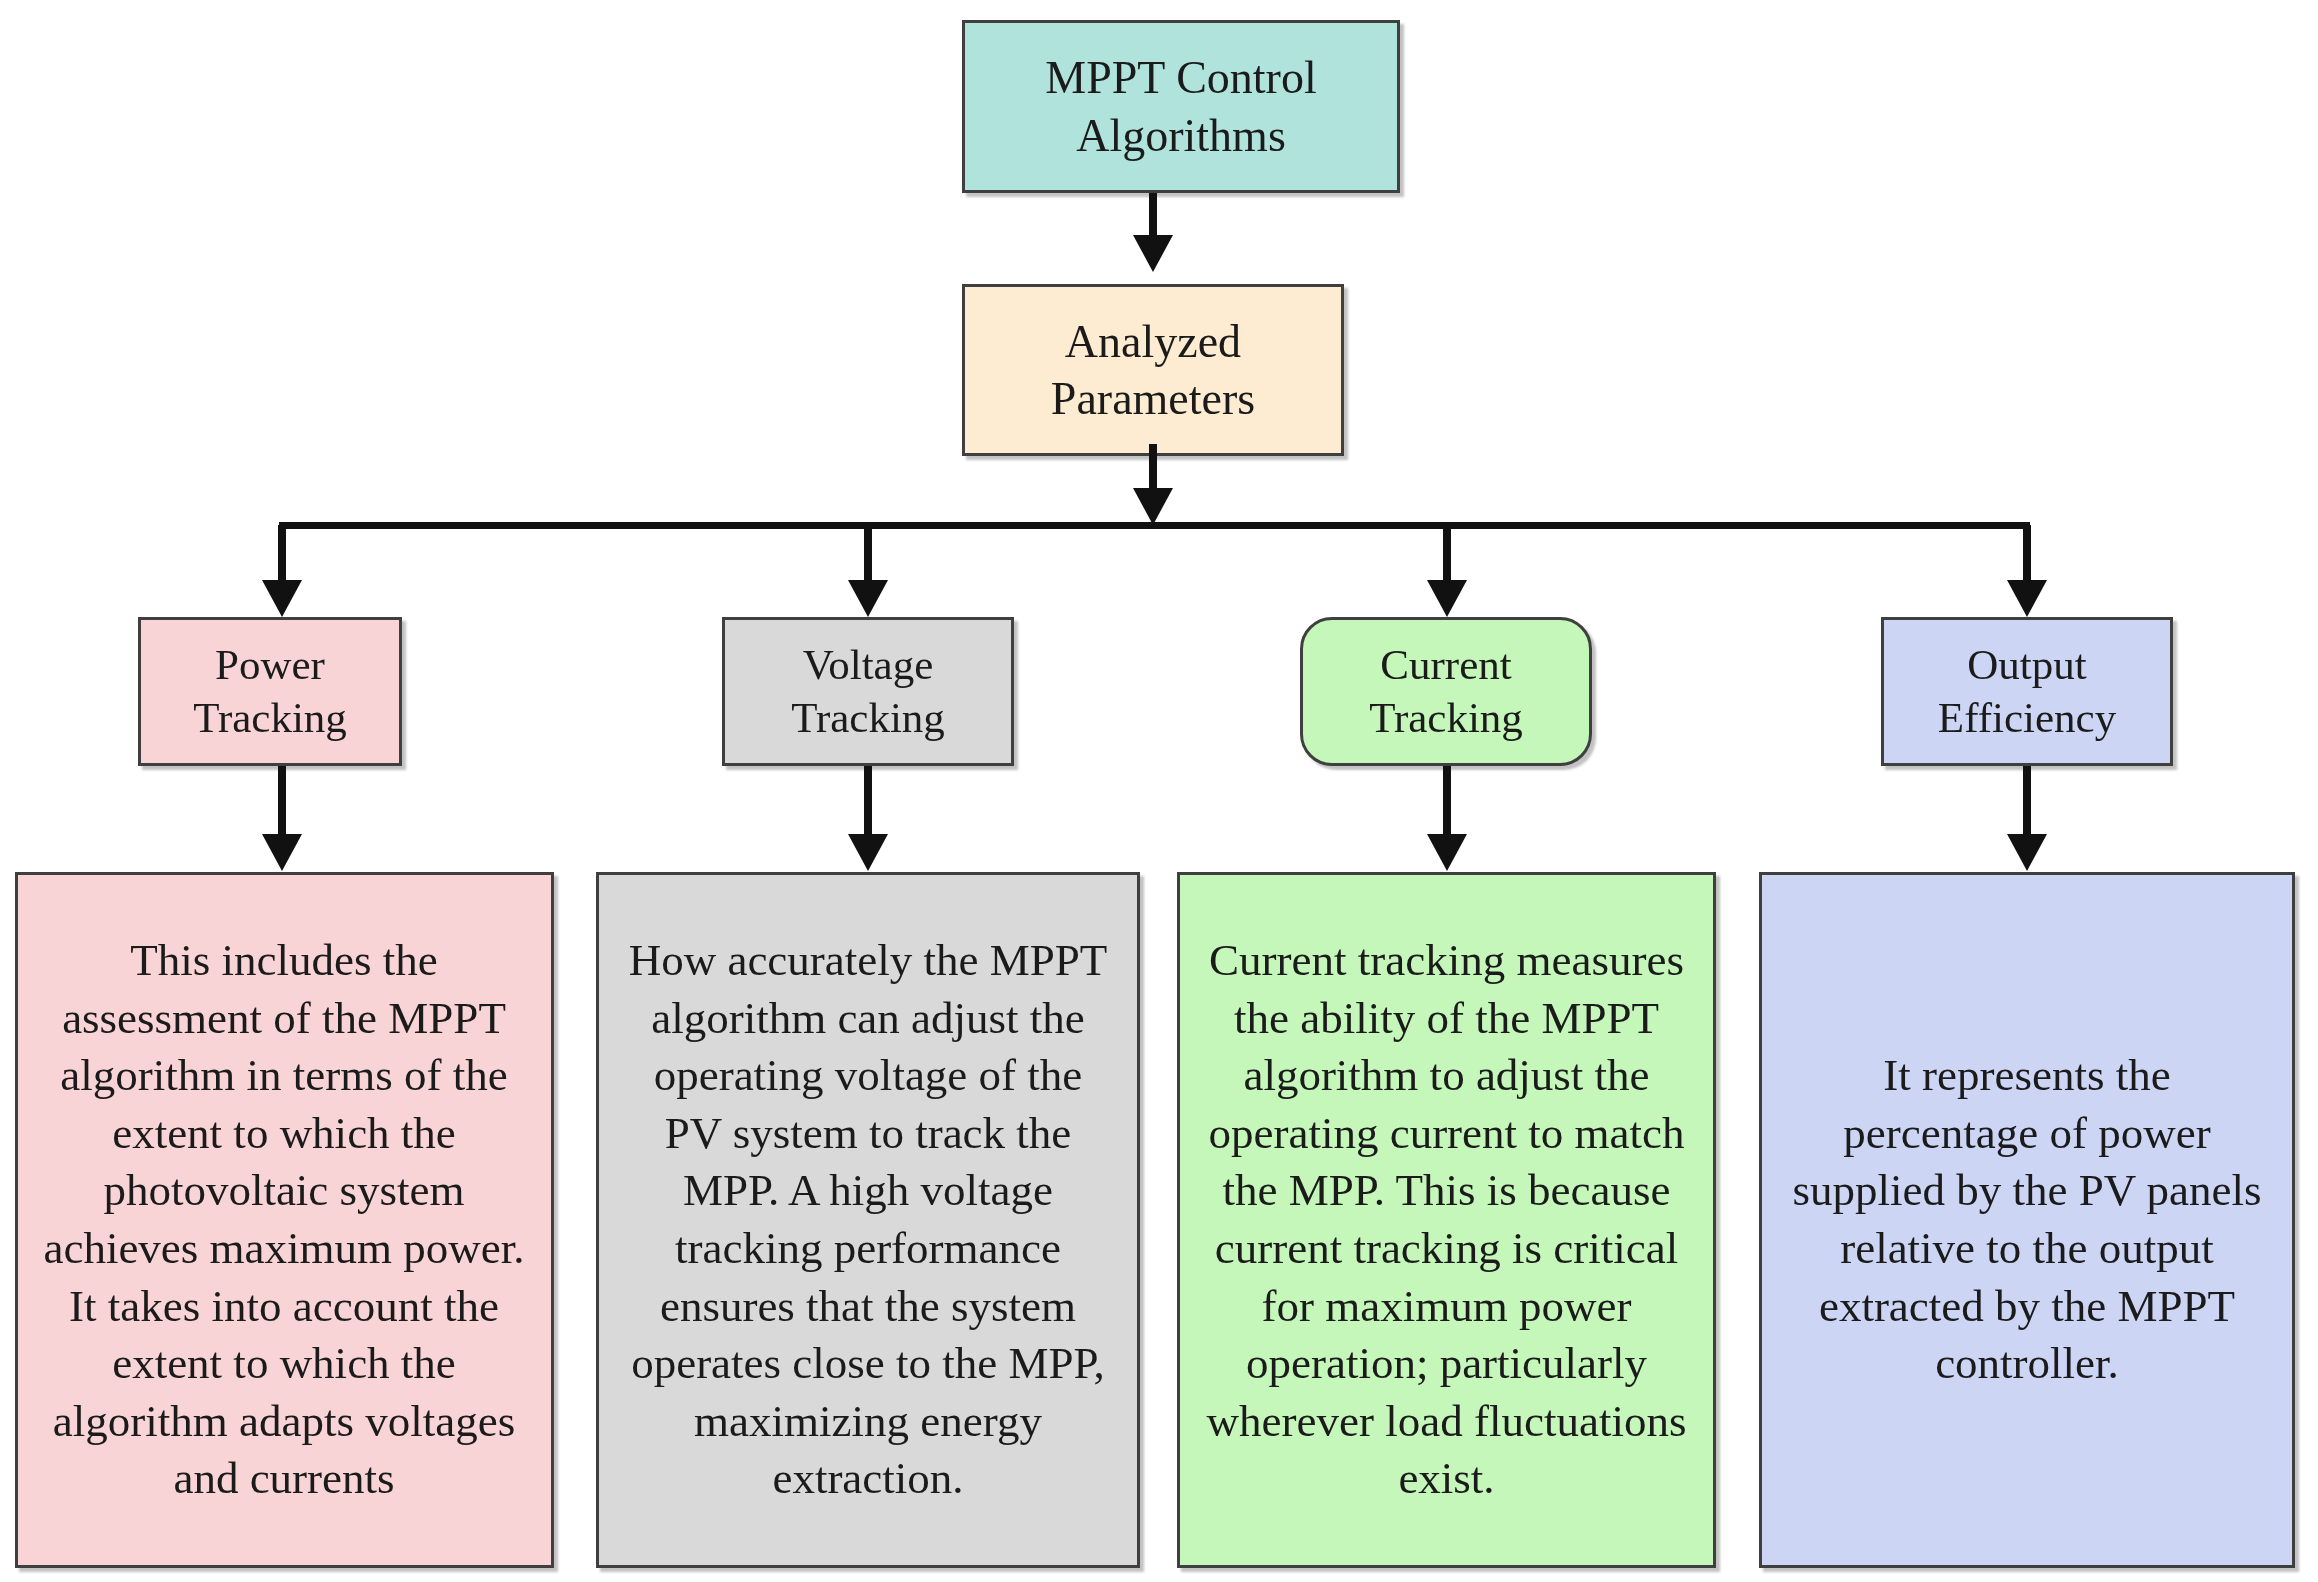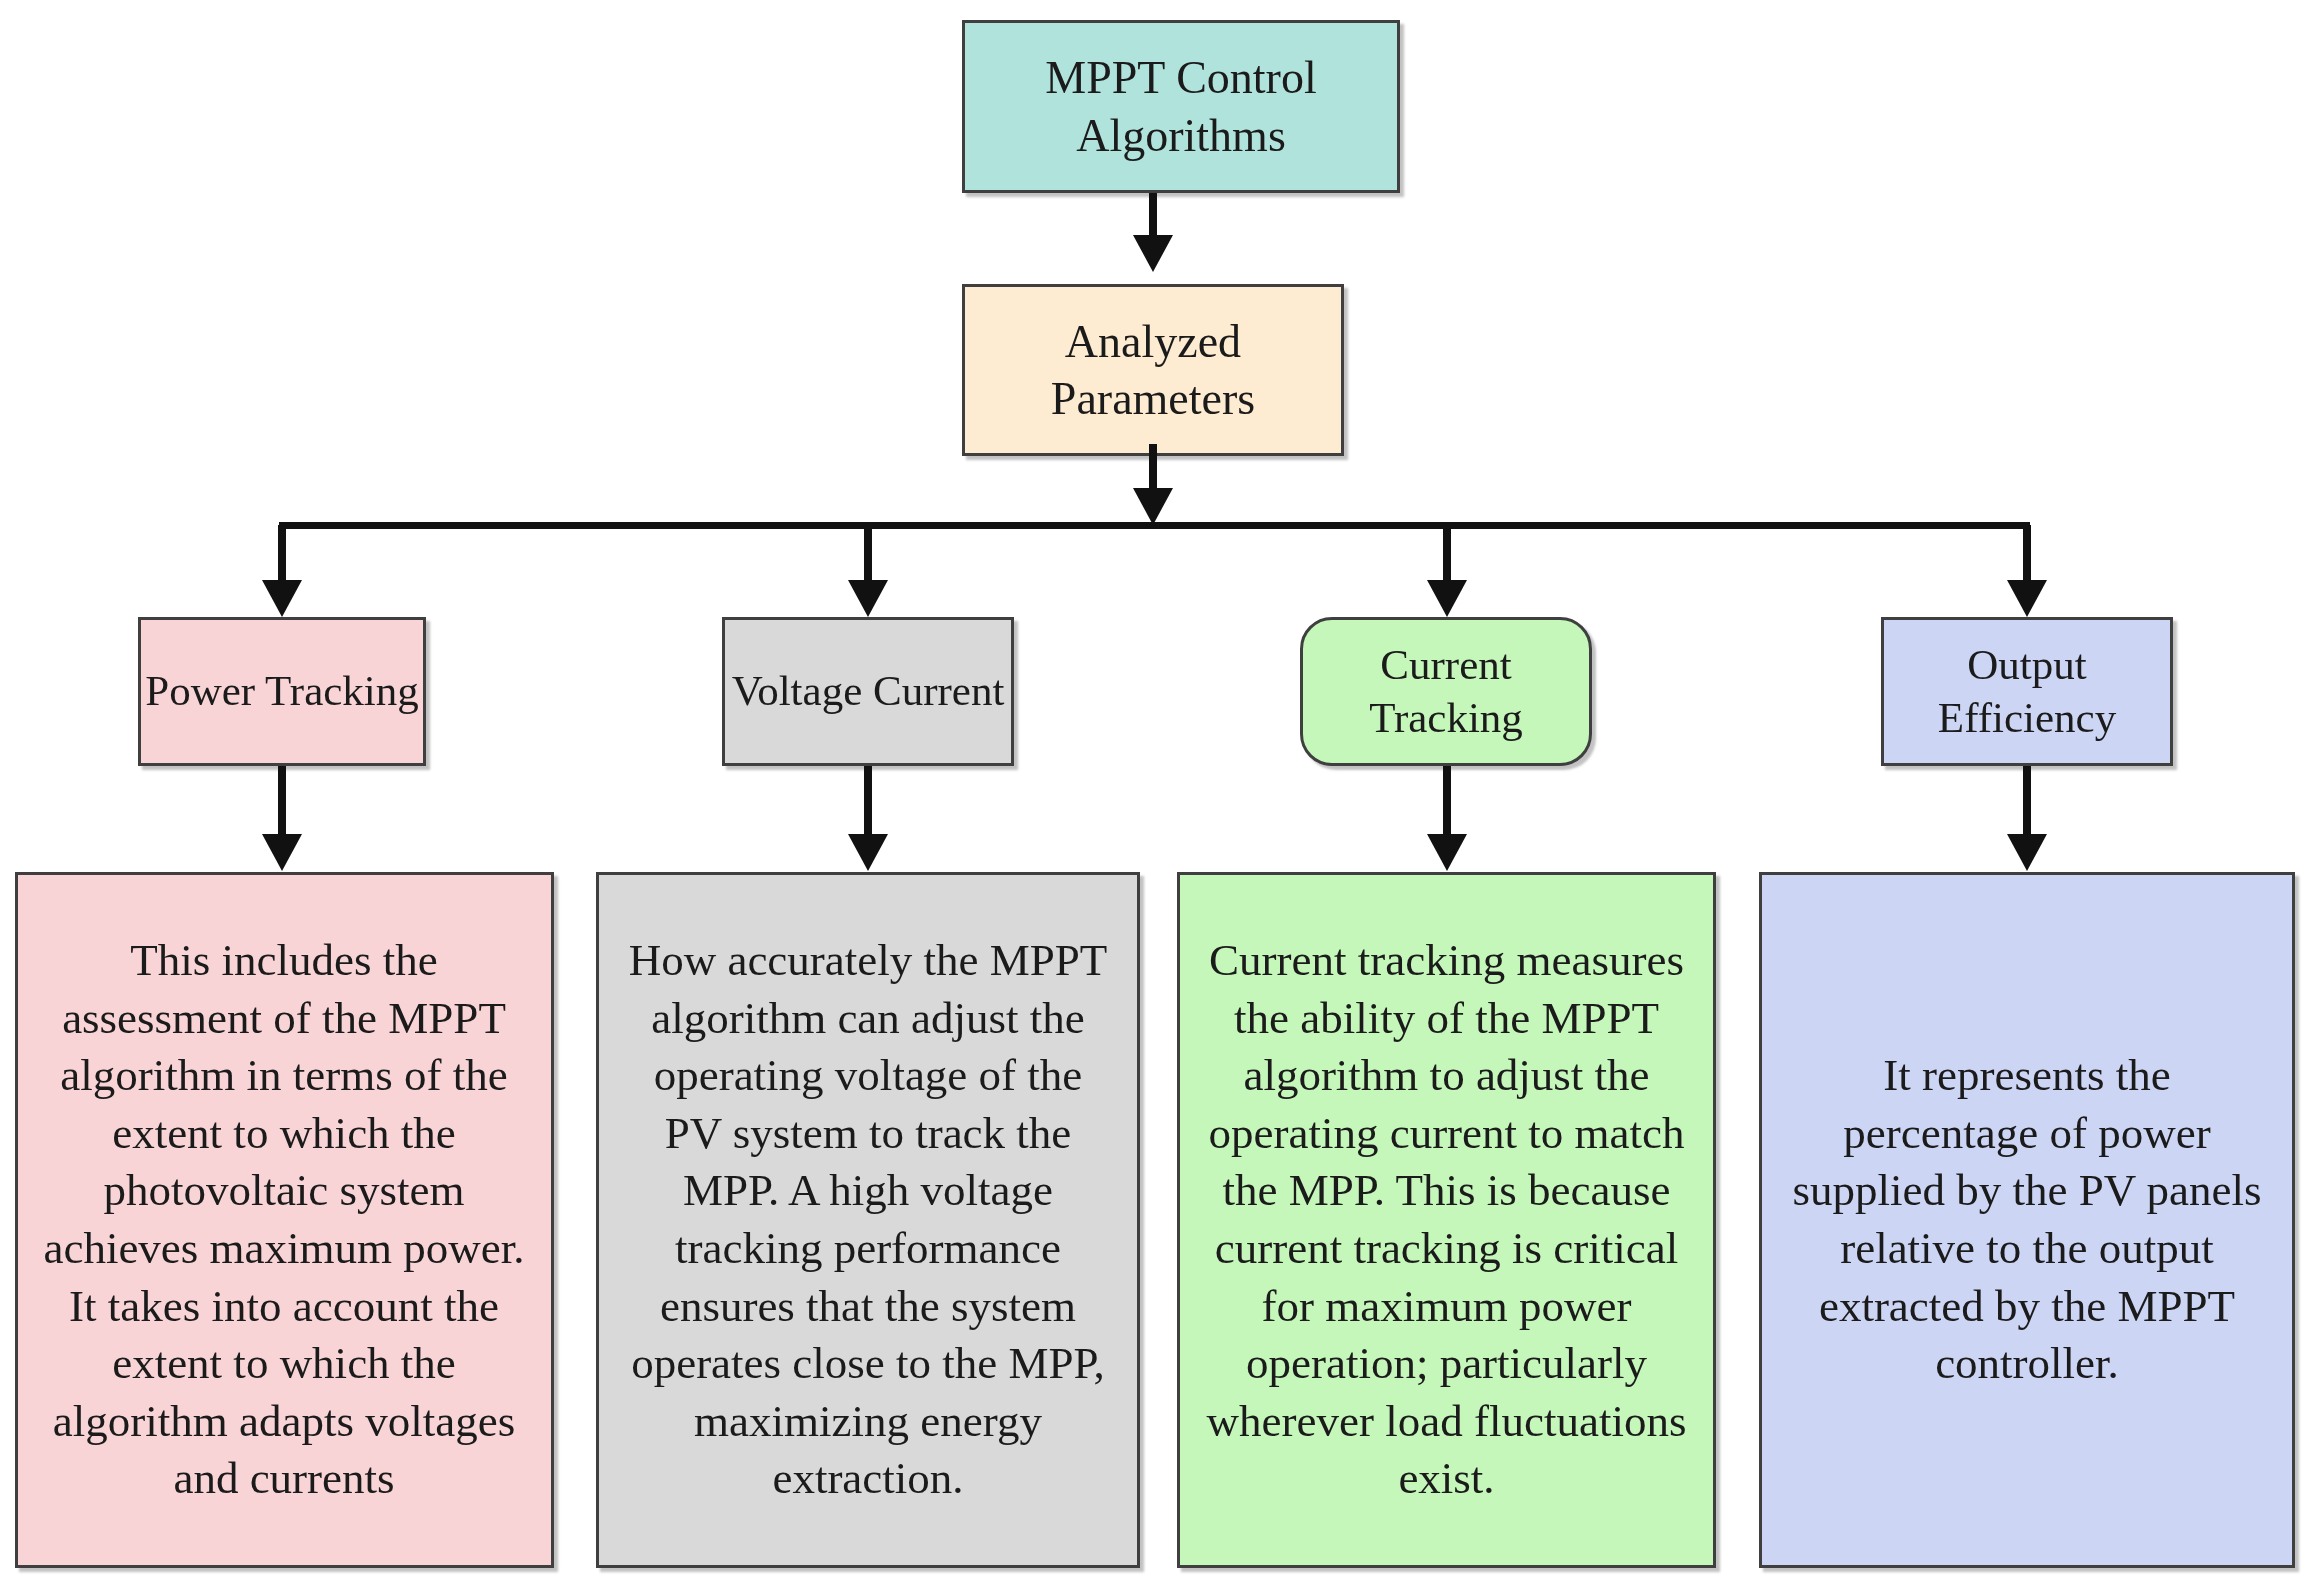--- a/index.html
+++ b/index.html
@@ -17,21 +17,21 @@
     border:3.2px solid #3f3f3f;
     box-sizing:border-box;
     display:flex;align-items:center;justify-content:center;
     text-align:center;
     box-shadow:4px 4px 2.4px rgba(120,120,120,0.45);
   }
   .toplevel{font-size:46px;line-height:1.25;}
   .root-box{left:962px;top:20px;width:438px;height:173px;}
   .params-box{left:962px;top:284px;width:382px;height:172px;}
   .category{font-size:43px;line-height:1.22;top:617px;height:149px;}
-  .cat-0{left:138px;width:288px;}
+  .cat-0{left:138px;width:264px;}
   .cat-1{left:722px;width:292px;}
   .cat-2{left:1300px;width:292px;}
   .cat-3{left:1881px;width:292px;}
   .desc{
     top:872px;height:696px;
     font-size:45px;line-height:1.28;
     padding:0 21px;
   }
   .desc-0{left:14.5px;width:539px;}
   .desc-1{left:596px;width:544px;}
@@ -103,21 +103,21 @@
   </div>
   <div class="varrow arrow-b3">
     <div class="stem"></div>
     <div class="head"></div>
   </div>
 
   <div class="box category cat-0" style="background: rgb(249, 212, 214);">
     <span>Power Tracking</span>
   </div>
   <div class="box category cat-1" style="background: rgb(217, 217, 217);">
-    <span>Voltage Current</span>
+    <span>Voltage Tracking</span>
   </div>
   <div class="box category cat-2" style="background: rgb(197, 247, 186); border-radius: 32px;">
     <span>Current Tracking</span>
   </div>
   <div class="box category cat-3" style="background: rgb(205, 213, 245);">
     <span>Output Efficiency</span>
   </div>
 
   <div class="varrow arrow-c0">
     <div class="stem"></div>

